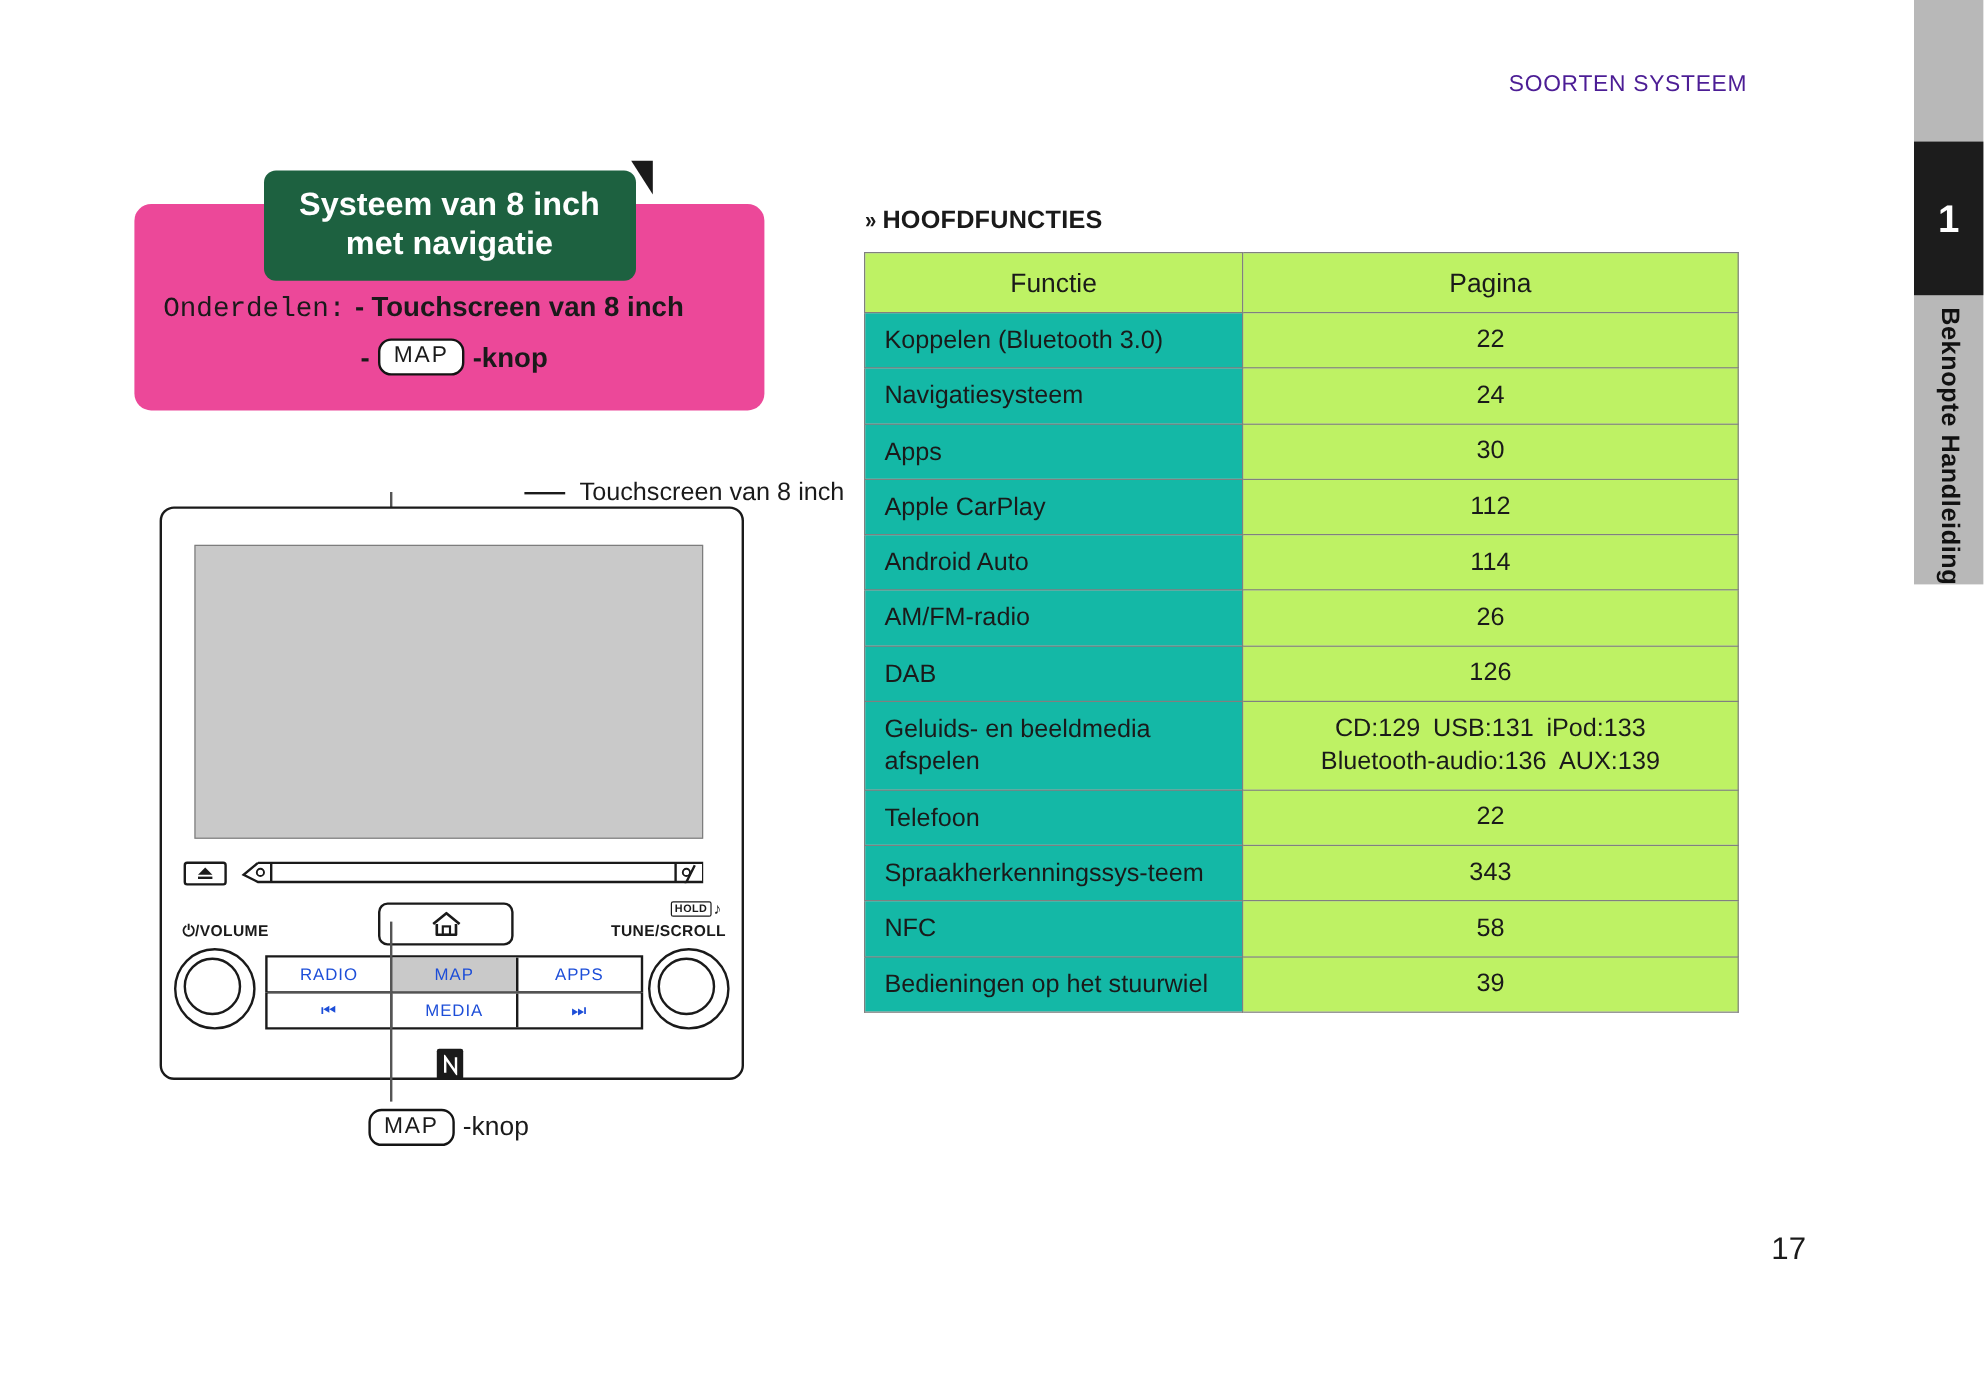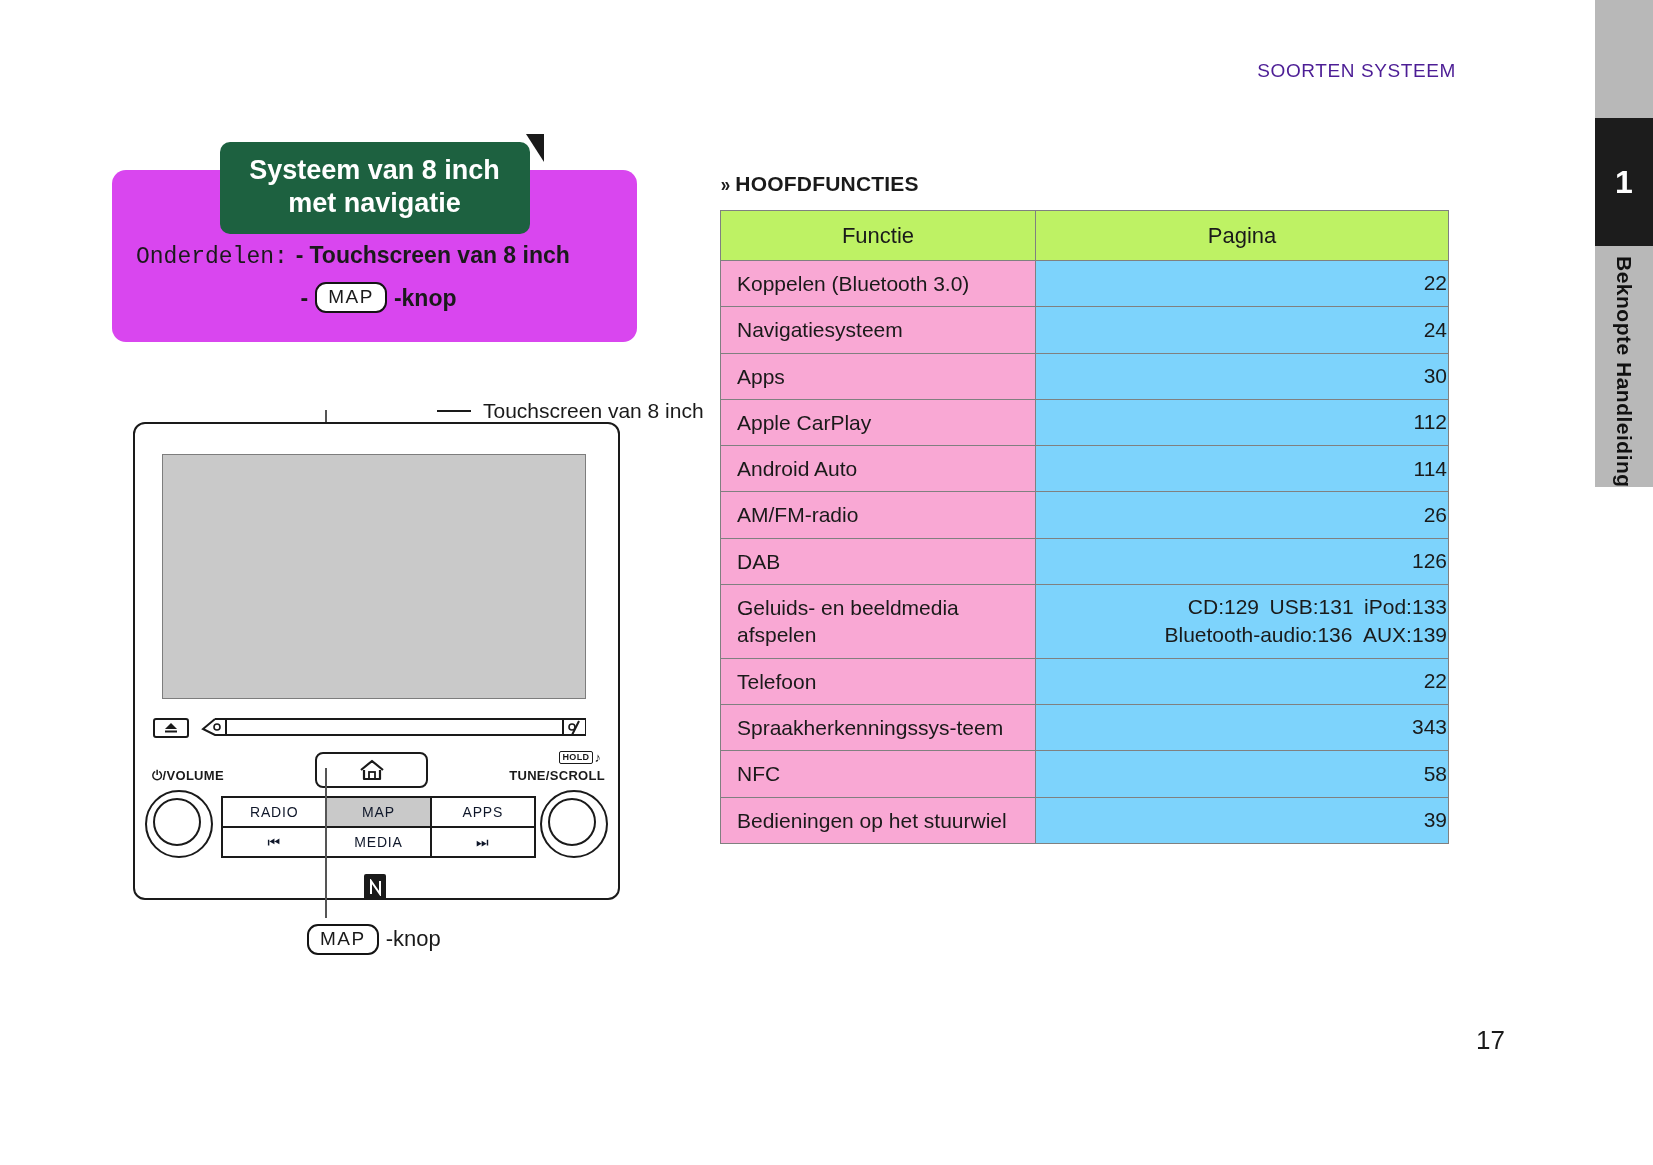--- a/index.html
+++ b/index.html
@@ -85,21 +85,21 @@
   #left-col {
     position: absolute;
     left: 112px;
     top: 170px;
     width: 540px;
   }
 
   #green-card {
     position: relative;
     width: 525px;
-    background: #d946ef;
+    background: #ec4899;
     border-radius: 14px;
     padding: 54px 0 26px 0;
     box-sizing: border-box;
     min-height: 172px;
   }
   #banner-wrap {
     position: absolute;
     left: 50%;
     transform: translateX(-50%);
     top: -28px;
@@ -315,21 +315,21 @@
   }
   .bank-row.top { border: 2px solid #1a1a1a; border-bottom: 1px solid #1a1a1a; }
   .bank-row.bottom { border: 2px solid #1a1a1a; border-top: 1px solid #1a1a1a; }
   .bank-cell {
     flex: 1 1 0;
     display: flex;
     align-items: center;
     justify-content: center;
     font-size: 14px;
     letter-spacing: 0.8px;
-    color: #0f172a;
+    color: #1d4ed8;
     border-right: 2px solid #1a1a1a;
     box-sizing: border-box;
   }
   .bank-cell:last-child { border-right: none; }
   .bank-cell.highlight { background: #c9c9c9; }
 
   #nfc-logo {
     position: absolute;
     left: 229px;
     top: 450px;
@@ -393,27 +393,27 @@
     font-size: 21px;
     color: #1a1a1a;
   }
   table#fn-table th {
     background: #bef264;
     text-align: center;
     height: 47px;
     font-size: 22px;
   }
   td.fn-name {
-    background: #f9a8d4;
+    background: #14b8a6;
     padding: 9px 0 9px 16px;
     line-height: 1.3;
   }
   td.fn-page {
-    background: #7dd3fc;
-    text-align: right;
+    background: #bef264;
+    text-align: center;
     line-height: 1.35;
   }
   .col-a { width: 315px; }
   .col-b { width: 413px; }
 </style>
 </head>
 <body>
 
 <div id="right-rail"></div>
 <div id="chapter-badge">

